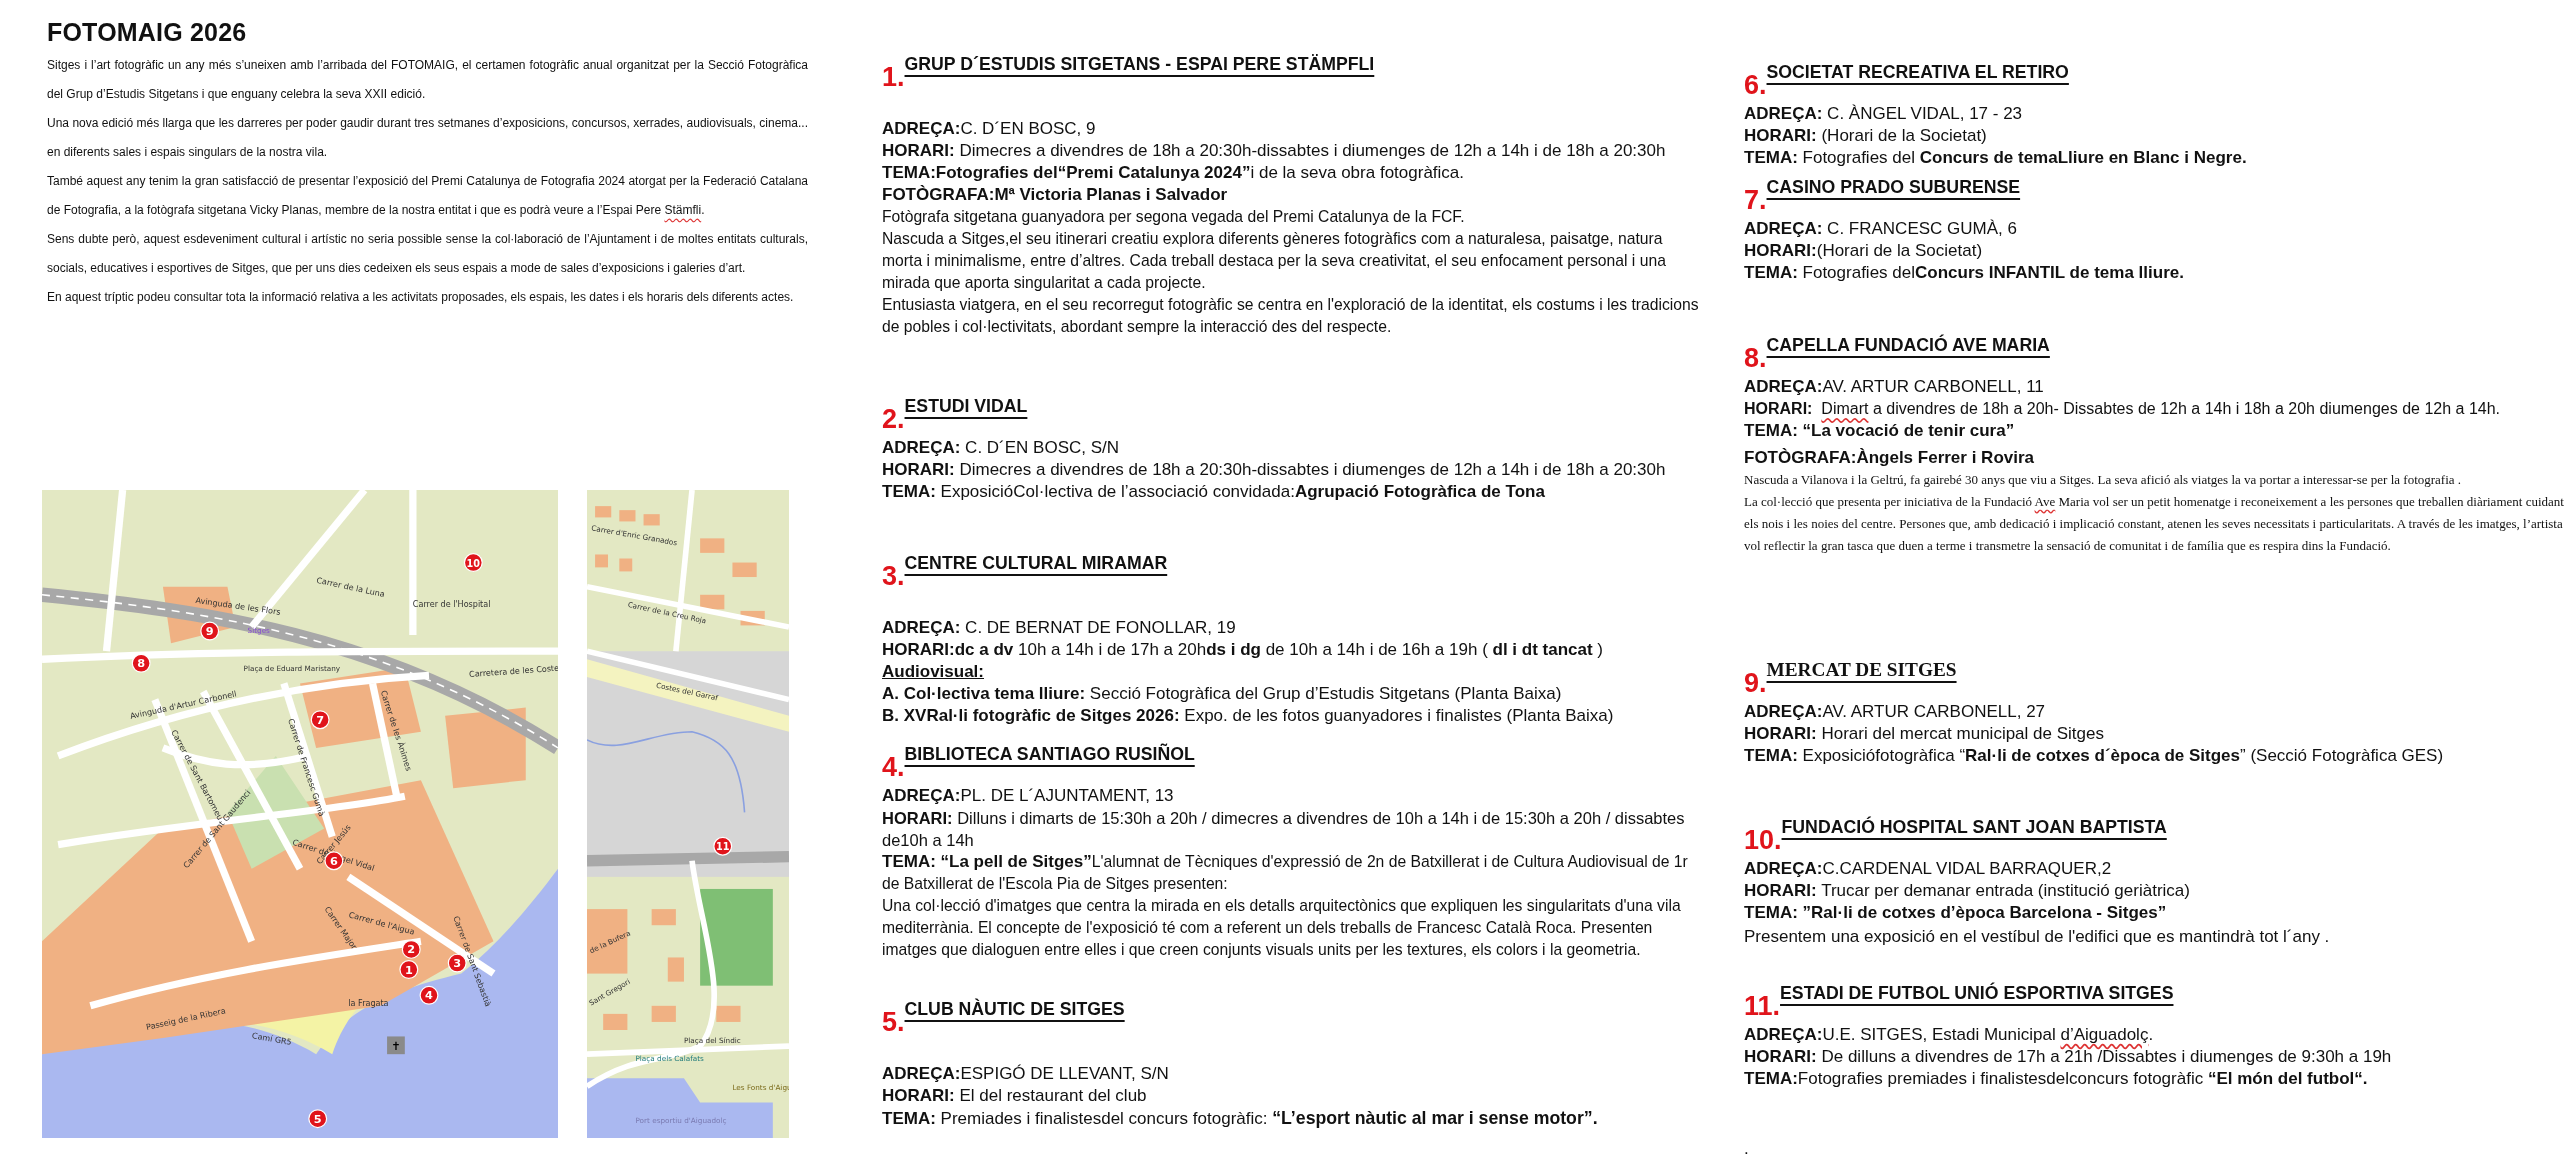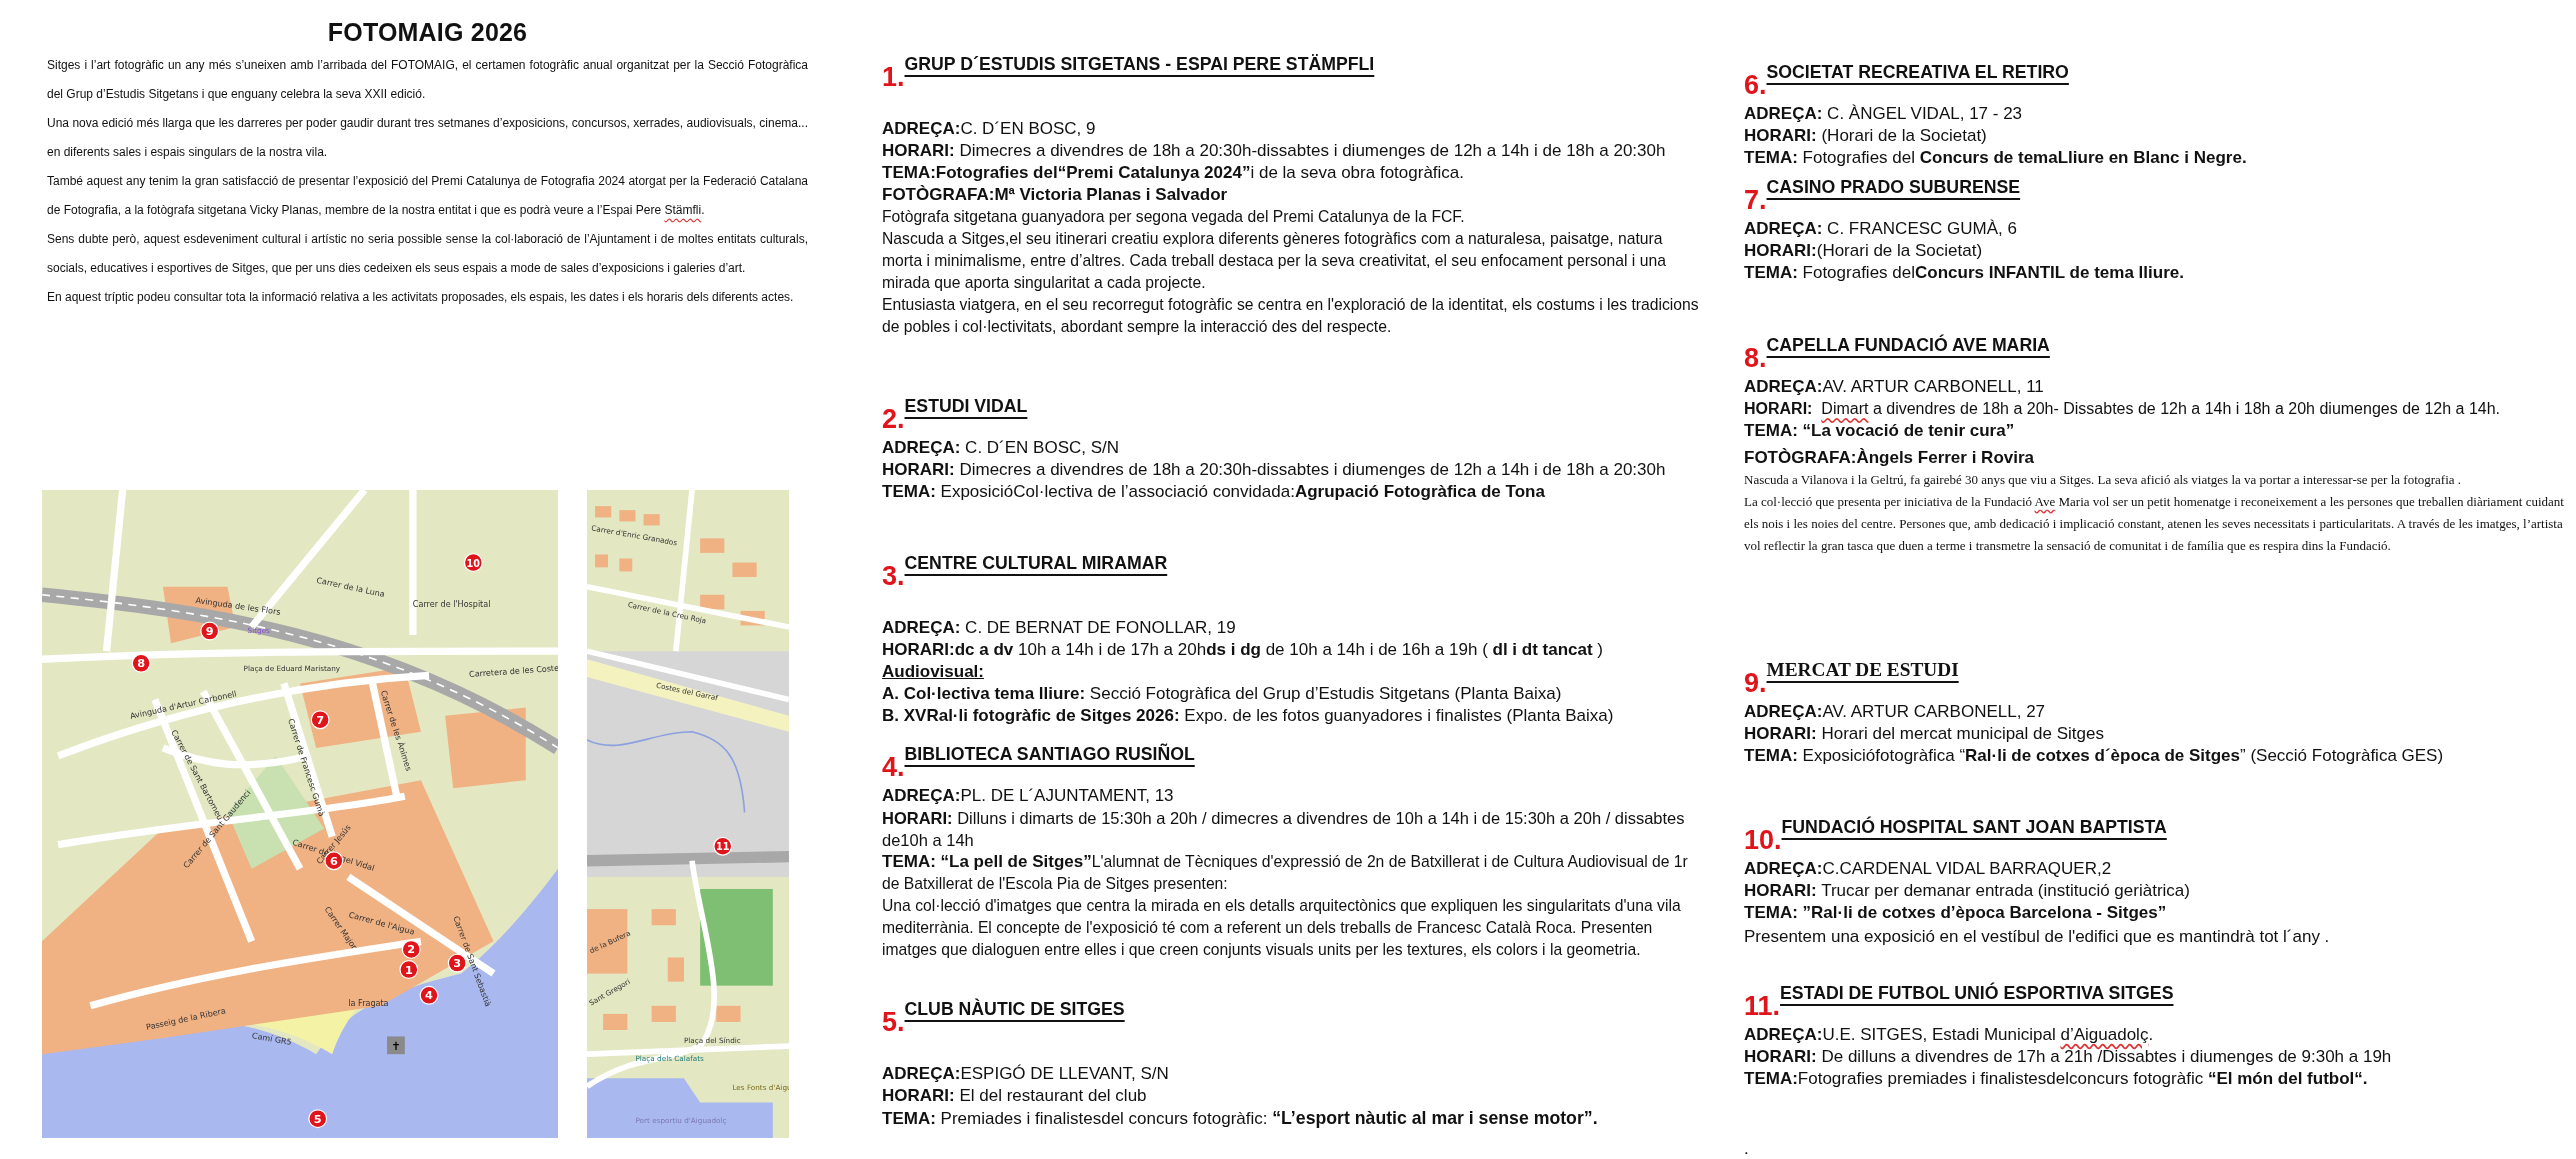--- a/index.html
+++ b/index.html
@@ -3,21 +3,21 @@
 <meta charset="utf-8">
 <style>
   html, body { margin:0; padding:0; background:#ffffff; }
   body { width:2576px; height:1159px; position:relative; overflow:hidden;
          font-family:"Liberation Sans", sans-serif; color:#111; }
   .col { position:absolute; top:0; }
   #col1 { left:47px; width:761px; }
   #col2 { left:882px; width:822px; }
   #col3 { left:1744px; width:822px; }
 
-  .main-title { text-align:center; font-weight:bold; font-size:25px; margin-top:17.7px; margin-bottom:4.8px; letter-spacing:0.2px; }
+  .main-title { text-align:left; font-weight:bold; font-size:25px; margin-top:17.7px; margin-bottom:4.8px; letter-spacing:0.2px; }
   .intro p { margin:0; font-size:12px; line-height:29px; text-align:justify; }
   .u-wave { text-decoration:underline wavy #d33; text-underline-offset:3.2px; }
 
   .maps { position:absolute; left:42px; top:490px; width:748px; height:648px; }
   .map { position:absolute; top:0; height:648px; overflow:hidden; background:#e6ebc9; }
   #map-left { left:0; width:516px; }
   #map-right { left:545px; width:202px; }
   .map svg { width:100%; height:100%; display:block; }
 
   .venue { position:absolute; left:0; width:822px; font-size:17px; }
@@ -275,21 +275,21 @@
     <div class="line" style="font-size:16px"><span class="label">HORARI:</span>&nbsp;&nbsp;<span class="u-wave">Dimart</span><span> a divendres de 18h a 20h- Dissabtes de 12h a 14h i 18h a 20h  diumenges de 12h a 14h.</span></div>
     <div class="line"><span class="label">TEMA:</span><b> “La vocació de tenir cura”</b></div>
     <div class="line" style="margin-top:4.8px"><span class="label">FOTÒGRAFA:</span><b>Àngels Ferrer i Rovira</b></div>
     <div class="para serif">Nascuda a Vilanova i la Geltrú, fa gairebé 30 anys que viu a Sitges. La seva afició als viatges la va portar a interessar-se per la fotografia .</div>
     <div class="para serif" id="v8-desc2"><span>La col·lecció que presenta per iniciativa de la Fundació </span><span class="u-wave">Ave</span><span> Maria vol ser un petit homenatge i reconeixement a les persones que treballen diàriament cuidant els nois i les noies del centre. Persones que, amb dedicació i implicació constant, atenen les seves necessitats i particularitats. A través de les imatges, l’artista vol reflectir la gran tasca que duen a terme i transmetre la sensació de comunitat i de família que es respira dins la Fundació.</span></div>
   </div>
 
   <div class="venue" style="top:659px;">
     <div class="head">
         <span class="num">9.</span>
-        <span class="name serif">MERCAT DE ESTUDI</span>
+        <span class="name serif">MERCAT DE SITGES</span>
       </div>
     <div class="line"><span class="label">ADREÇA:</span><span>AV.  ARTUR CARBONELL, 27</span></div>
     <div class="line"><span class="label">HORARI:</span><span> Horari del mercat municipal de Sitges</span></div>
     <div class="line"><span class="label">TEMA:</span><span> Exposiciófotogràfica  “</span><b>Ral·li de cotxes d´època de Sitges</b><span>”  (Secció Fotogràfica GES)</span></div>
   </div>
 
   <div class="venue" style="top:816px;">
     <div class="head">
         <span class="num">10.</span>
         <span class="name">FUNDACIÓ HOSPITAL SANT JOAN BAPTISTA</span>

